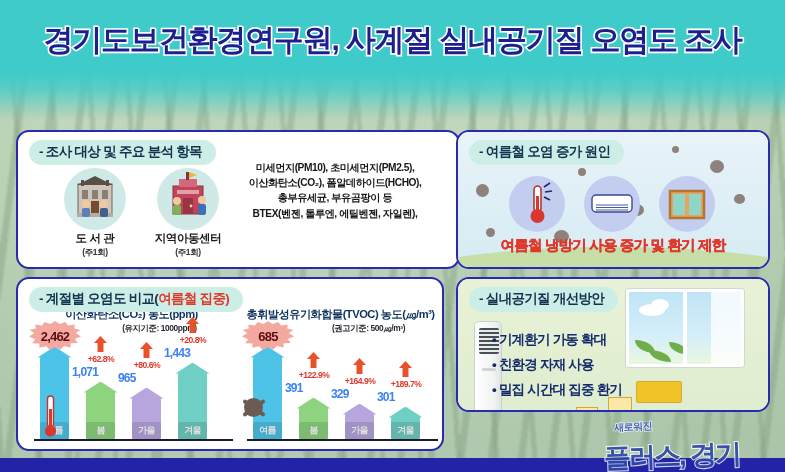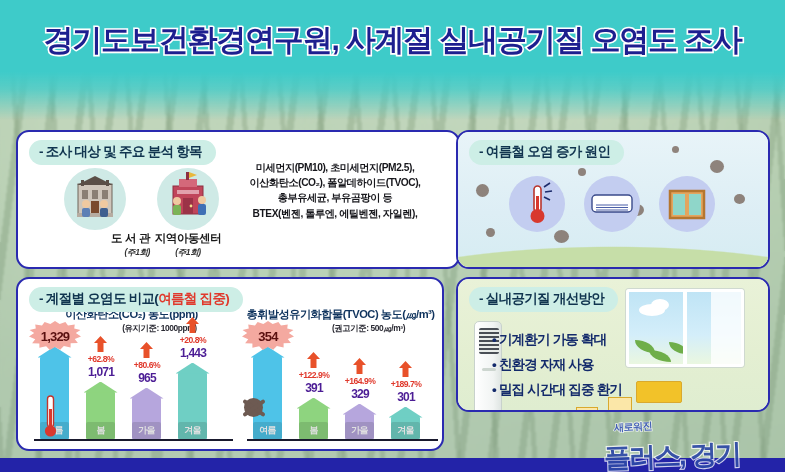--- a/index.html
+++ b/index.html
@@ -82,22 +82,22 @@
   .circle-ico {
     position: absolute; width: 62px; height: 62px; border-radius: 50%;
     background: #cfeae6; overflow: hidden;
   }
   #ico-library { left: 46px; top: 36px; }
   #ico-center  { left: 139px; top: 36px; }
   .ico-cap {
     position: absolute; width: 110px; text-align: center;
     font-size: 11.5px; font-weight: bold; color: #1a1a1a; letter-spacing: -0.4px;
   }
-  .ico-sub { display:block; font-size:8.5px; font-weight:bold; color:#333; letter-spacing:-0.4px; margin-top:1px;font-style:italic;}
-  #cap-library { left: 22px; top: 99px; text-align: right; }
+  .ico-sub { display:block; font-size:8.5px; font-weight:bold; color:#333; letter-spacing:-0.4px; margin-top:1px;}
+  #cap-library { left: 22px; top: 99px; }
   #cap-center  { left: 115px; top: 99px; }
 
   .items-text {
     position: absolute; left: 210px; top: 28px; width: 214px;
     text-align: center; font-size: 10.2px; line-height: 15.2px;
     color: #17171c; letter-spacing: -0.45px; font-weight: 600;
   }
 
   
   .chart-wrap { position: absolute; top: 26px; height: 146px; }
@@ -120,22 +120,22 @@
     position: absolute; left: -2.5px; width: 34px; height: 11px;
     clip-path: polygon(50% 0%, 100% 100%, 0% 100%);
   }
   .bar .slab {
     position: absolute; bottom: 0; left: 0; width: 29px; height: 17px;
     border-radius: 2px;
     display: flex; align-items: center; justify-content: center;
     font-size: 9px; font-weight: bold; color: #ffffff; letter-spacing: -0.8px;
   }
   .val {
-    position: absolute; width: 58px; text-align: center;
-    font-size: 12px; font-weight: bold; color: #4c1d95; letter-spacing: -0.8px;
+    position: absolute; width: 58px; text-align: left;
+    font-size: 12px; font-weight: bold; color: #3b82f6; letter-spacing: -0.8px;
   }
   .pct {
     position: absolute; width: 58px; text-align: center;
     font-size: 8.6px; font-weight: bold; color: #e0392c; letter-spacing: -0.5px;
   }
   .up-arrow {
     position: absolute; width: 13px; height: 16px;
   }
   .burst {
     position: absolute; width: 52px; height: 30px;
@@ -296,40 +296,40 @@
         <rect x="41" y="36" width="8" height="11" rx="2" fill="#3f6fb5"></rect>
       </svg>
     </div>
     <div class="ico-cap" id="cap-center">
       <span>지역아동센터</span>
       <span class="ico-sub">(주1회)</span>
     </div>
 
     <div class="items-text">
         <div>미세먼지(PM10), 초미세먼지(PM2.5),</div>
-        <div>이산화탄소(CO₂), 폼알데하이드(TVOC),</div>
+        <div>이산화탄소(CO₂), 폼알데하이드(HCHO),</div>
         <div>총부유세균, 부유곰팡이 등</div>
         <div>BTEX(벤젠, 톨루엔, 에틸벤젠, 자일렌),</div>
       </div>
   </div>
 
   <div class="panel" id="panel-chart">
     <div class="tag"><span>- 계절별 오염도 비교(</span><span class="hl">여름철 집중)</span></div>
 
     <div class="chart-wrap" id="chart-co2">
       <div class="chart-title">이산화탄소(CO₂) 농도(ppm)</div>
       <div class="chart-std">(유지기준: 1000ppm)</div>
       <div class="plot">
         <div class="axis"></div>
       <div class="bar" style="left: 16px; height: 92px;">
             <div class="stem" style="height: 82px; background: rgb(78, 195, 232);"></div>
             <div class="head" style="bottom: 81px; background: rgb(78, 195, 232);"></div>
             <div class="slab" style="background: rgb(78, 195, 232); filter: brightness(0.88);">여름</div>
           </div>
-          <div class="burst" style="left: 5px; bottom: 100px;">1,329</div>
+          <div class="burst" style="left: 5px; bottom: 100px;">2,462</div>
           <div class="bar" style="left: 62px; height: 57px;">
             <div class="stem" style="height: 47px; background: rgb(142, 212, 127);"></div>
             <div class="head" style="bottom: 46px; background: rgb(142, 212, 127);"></div>
             <div class="slab" style="background: rgb(142, 212, 127); filter: brightness(0.88);">봄</div>
           </div>
           <div class="val" style="left: 48px; bottom: 72px;">1,071</div>
           <div class="pct" style="left: 48px; bottom: 87px;">+62.8%</div>
           <div class="up-arrow" style="left: 70px; bottom: 99px;"><svg width="13" height="16" viewBox="0 0 13 16">
               <polygon points="6.5,0 13,7 9.5,7 9.5,16 3.5,16 3.5,7 0,7" fill="#e8512a"></polygon>
             </svg></div>
@@ -364,21 +364,21 @@
     <div class="chart-wrap" id="chart-tvoc">
       <div class="chart-title">총휘발성유기화합물(TVOC) 농도(㎍/m³)</div>
       <div class="chart-std">(권고기준: 500㎍/m³)</div>
       <div class="plot">
         <div class="axis"></div>
       <div class="bar" style="left: 16px; height: 92px;">
             <div class="stem" style="height: 82px; background: rgb(78, 195, 232);"></div>
             <div class="head" style="bottom: 81px; background: rgb(78, 195, 232);"></div>
             <div class="slab" style="background: rgb(78, 195, 232); filter: brightness(0.88);">여름</div>
           </div>
-          <div class="burst" style="left: 5px; bottom: 100px;">354</div>
+          <div class="burst" style="left: 5px; bottom: 100px;">685</div>
           <div class="bar" style="left: 62px; height: 41px;">
             <div class="stem" style="height: 31px; background: rgb(142, 212, 127);"></div>
             <div class="head" style="bottom: 30px; background: rgb(142, 212, 127);"></div>
             <div class="slab" style="background: rgb(142, 212, 127); filter: brightness(0.88);">봄</div>
           </div>
           <div class="val" style="left: 48px; bottom: 56px;">391</div>
           <div class="pct" style="left: 48px; bottom: 71px;">+122.9%</div>
           <div class="up-arrow" style="left: 70px; bottom: 83px;"><svg width="13" height="16" viewBox="0 0 13 16">
               <polygon points="6.5,0 13,7 9.5,7 9.5,16 3.5,16 3.5,7 0,7" fill="#e8512a"></polygon>
             </svg></div>
@@ -439,20 +439,21 @@
       </svg>
     </div>
     <div class="cause-circle" id="cc3">
       <svg width="56" height="56" viewBox="0 0 56 56" aria-hidden="true">
         <rect x="11" y="15" width="34" height="27" fill="#e3a55f" stroke="#b5762f" stroke-width="2.5"></rect>
         <rect x="14" y="18" width="12" height="21" fill="#8fd6c9"></rect>
         <rect x="30" y="18" width="12" height="21" fill="#8fd6c9"></rect>
       </svg>
     </div>
 
+    <div class="cause-text">여름철 냉방기 사용 증가 및 환기 제한</div>
   </div>
 
   <div class="panel" id="panel-improve">
     <div class="imp-bg"></div>
 
     <div class="win">
       <div class="cloud" style="left:10px;top:12px;width:26px;height:12px;"></div>
       <div class="cloud" style="left:22px;top:7px;width:18px;height:12px;"></div>
       <div class="leaf" style="left:6px;top:48px;width:20px;height:13px;"></div>
       <div class="leaf" style="left:20px;top:58px;width:22px;height:12px;"></div>

